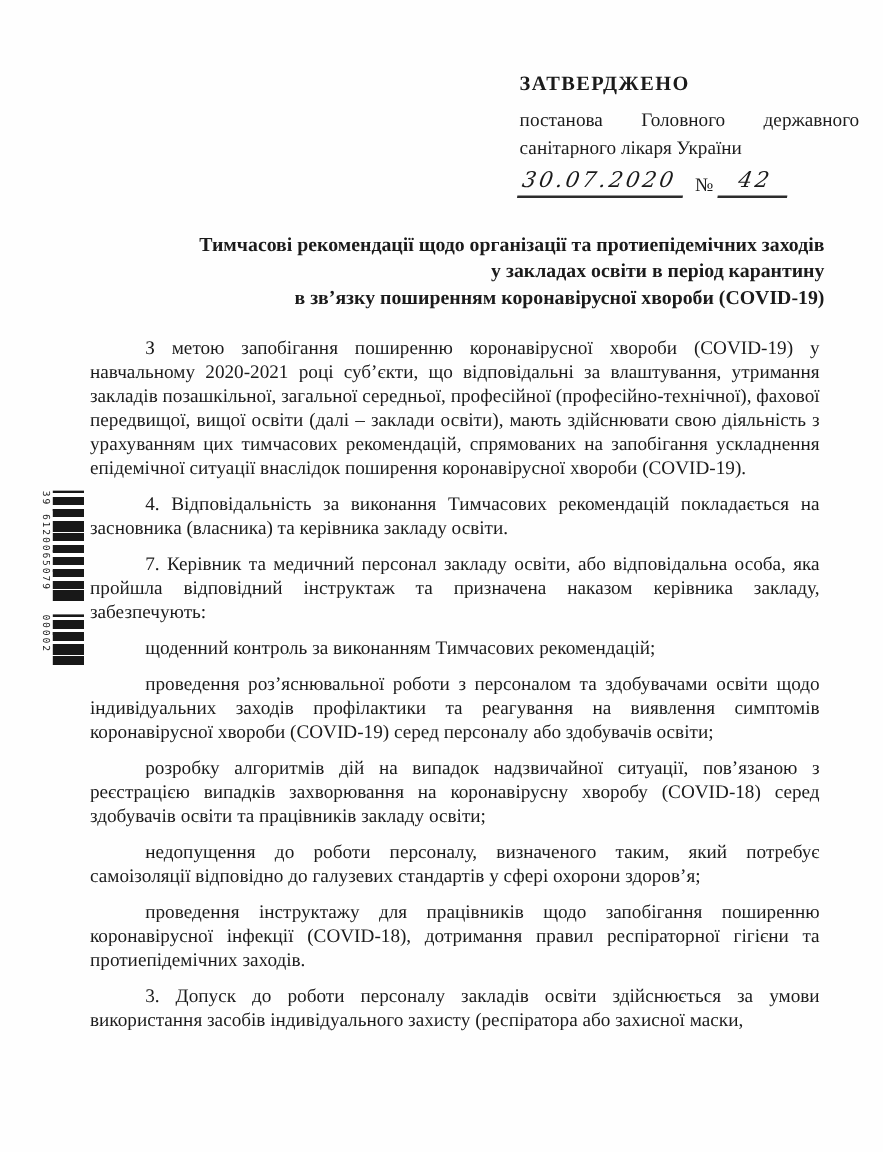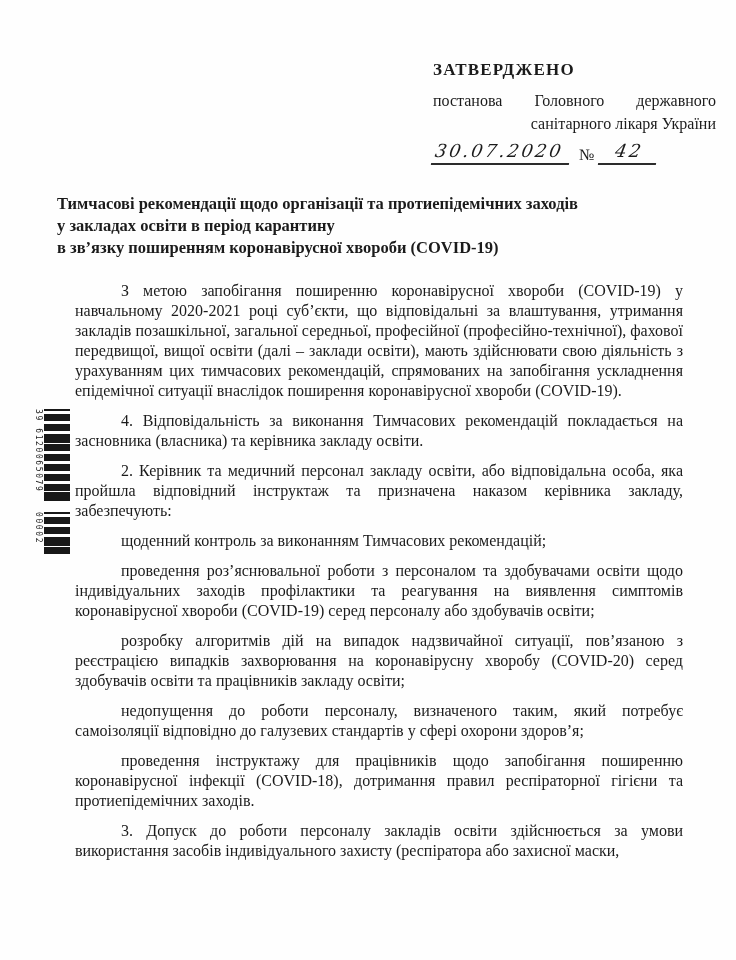--- a/index.html
+++ b/index.html
@@ -27,21 +27,20 @@
   }
   .approval-label {
     font-size: 17px;
     font-weight: 700;
     letter-spacing: 1.2px;
     margin-bottom: 9px;
   }
   .authority-line {
     font-size: 16px;
     line-height: 23px;
-    text-align: right;
   }
   .line-justify {
     text-align: justify;
     text-align-last: justify;
     font-family: Liberation Serif, serif;
   }
   .handwritten-row {
     margin-top: 5px;
     display: flex;
     align-items: flex-end;
@@ -106,21 +105,21 @@
     color: #222;
     white-space: nowrap;
   }
 
   
   .doc-title {
     position: absolute;
     left: 57px;
     top: 193px;
     width: 630px;
-    text-align: left;
+    text-align: right;
     font-weight: 700;
     font-size: 16.5px;
     line-height: 22px;
   }
 
   
   .content {
     position: absolute;
     left: 57px;
     top: 281px;
@@ -163,22 +162,22 @@
 
   <div class="doc-title">
     <div>Тимчасові рекомендації щодо організації та протиепідемічних заходів</div>
     <div>у закладах освіти в період карантину</div>
     <div>в зв’язку поширенням коронавірусної хвороби (COVID-19)</div>
   </div>
 
   <div class="content">
     <p>З метою запобігання поширенню коронавірусної хвороби (COVID-19) у навчальному 2020-2021 році суб’єкти, що відповідальні за влаштування, утримання закладів позашкільної, загальної середньої, професійної (професійно-технічної), фахової передвищої, вищої освіти (далі – заклади освіти), мають здійснювати свою діяльність з урахуванням цих тимчасових рекомендацій, спрямованих на запобігання ускладнення епідемічної ситуації внаслідок поширення коронавірусної хвороби (COVID-19).</p>
     <p>4. Відповідальність за виконання Тимчасових рекомендацій покладається на засновника (власника) та керівника закладу освіти.</p>
-    <p>2. Керівник та медичний персонал закладу освіти, або відповідальна особа, яка пройшла відповідний інструктаж та призначена наказом керівника закладу, забезпечують:</p>
+    <p>7. Керівник та медичний персонал закладу освіти, або відповідальна особа, яка пройшла відповідний інструктаж та призначена наказом керівника закладу, забезпечують:</p>
     <p>щоденний контроль за виконанням Тимчасових рекомендацій;</p>
     <p>проведення роз’яснювальної роботи з персоналом та здобувачами освіти щодо індивідуальних заходів профілактики та реагування на виявлення симптомів коронавірусної хвороби (COVID-19) серед персоналу або здобувачів освіти;</p>
-    <p>розробку алгоритмів дій на випадок надзвичайної ситуації, пов’язаною з реєстрацією випадків захворювання на коронавірусну хворобу (COVID-20) серед здобувачів освіти та працівників закладу освіти;</p>
+    <p>розробку алгоритмів дій на випадок надзвичайної ситуації, пов’язаною з реєстрацією випадків захворювання на коронавірусну хворобу (COVID-18) серед здобувачів освіти та працівників закладу освіти;</p>
     <p>недопущення до роботи персоналу, визначеного таким, який потребує самоізоляції відповідно до галузевих стандартів у сфері охорони здоров’я;</p>
     <p>проведення інструктажу для працівників щодо запобігання поширенню коронавірусної інфекції (COVID-18), дотримання правил респіраторної гігієни та протиепідемічних заходів.</p>
     <p>3. Допуск до роботи персоналу закладів освіти здійснюється за умови використання засобів індивідуального захисту (респіратора або захисної маски,</p>
   </div>
 
 </div>
 
 </body></html>

